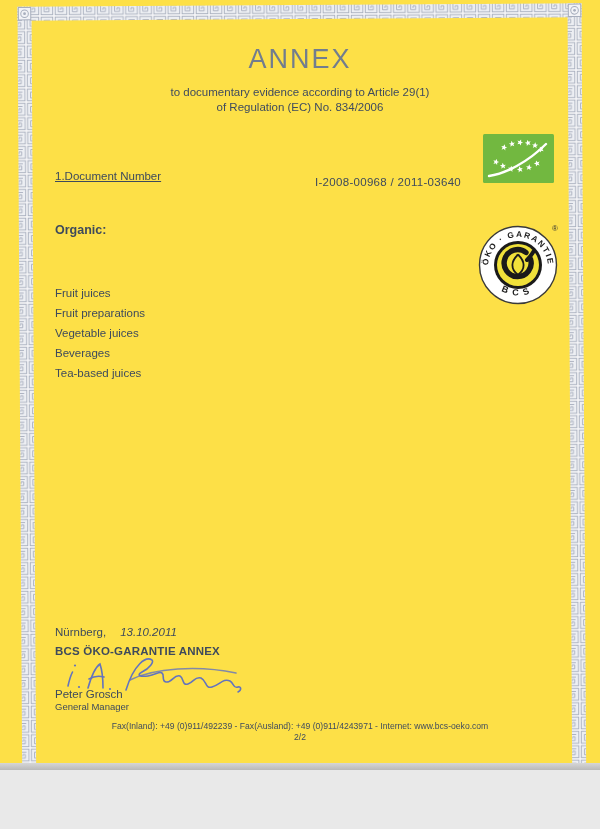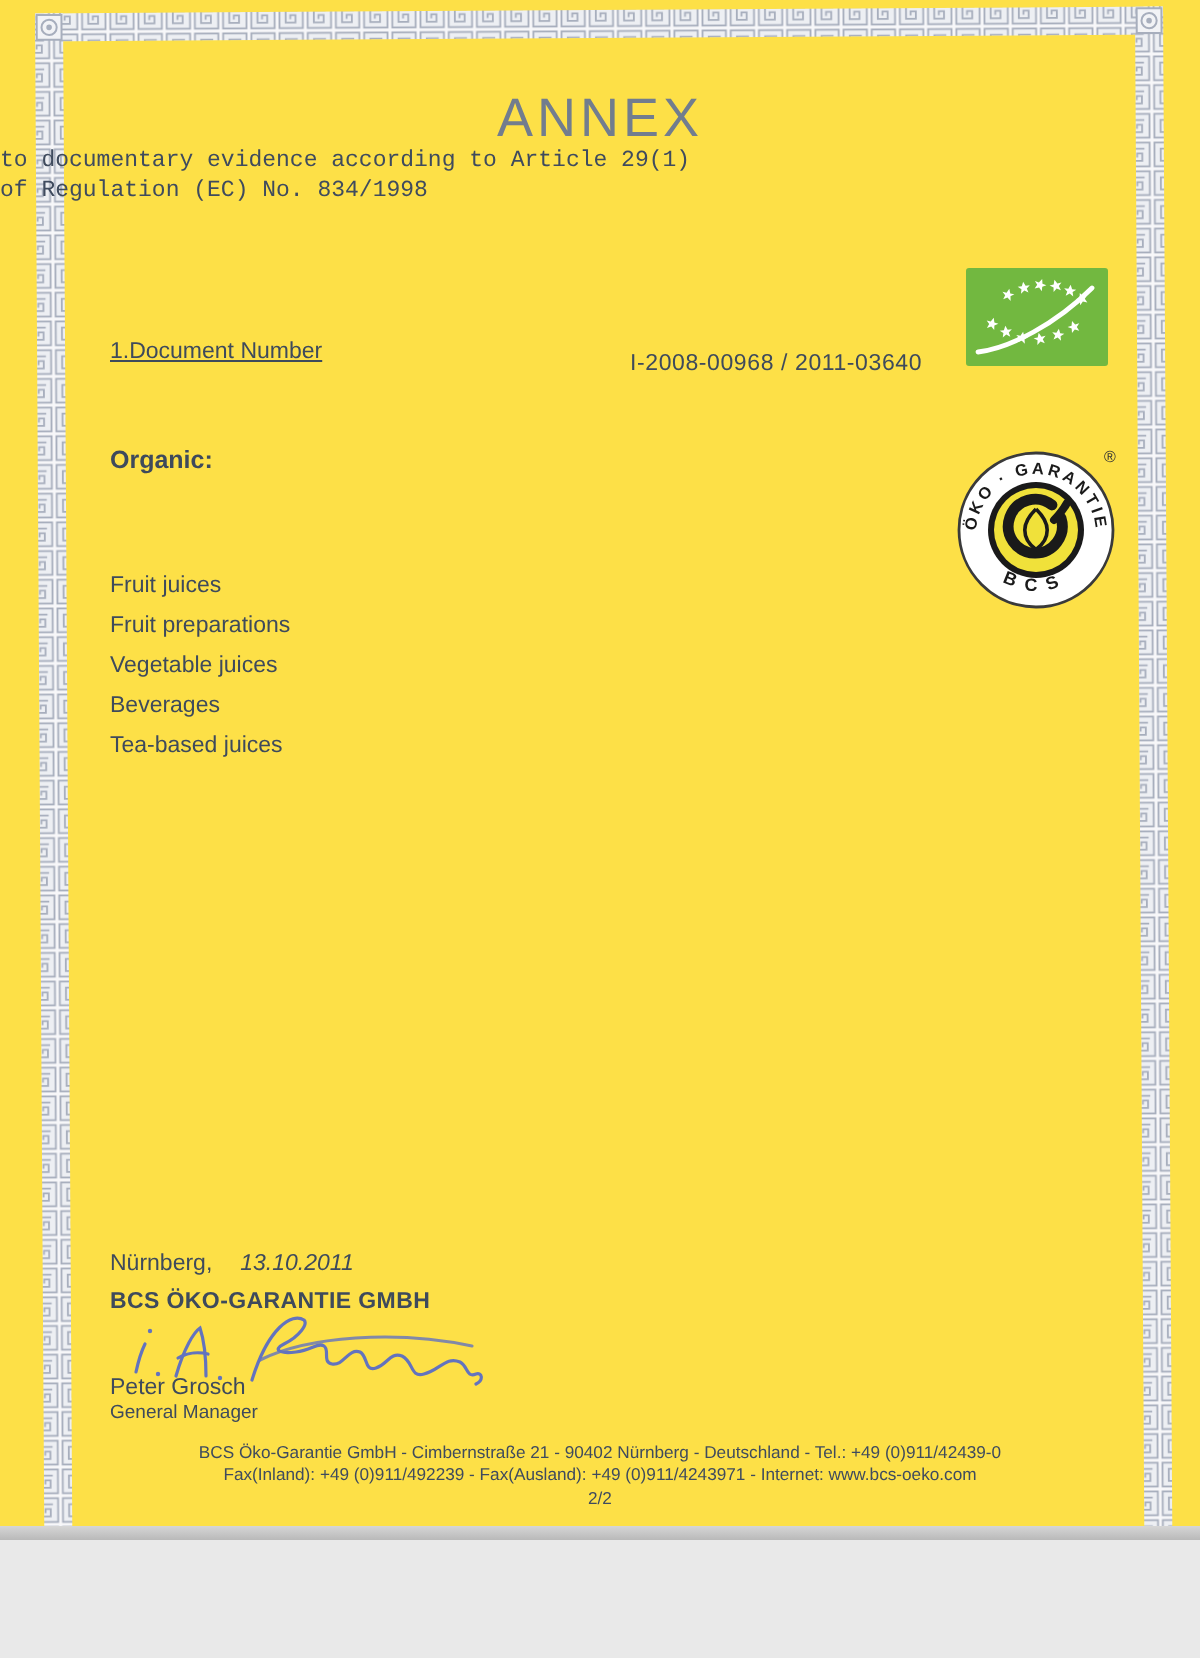--- a/index.html
+++ b/index.html
@@ -7,22 +7,22 @@
     position:relative;width:600px;height:770px;margin:0 auto;
     background:#fde047;overflow:hidden;
     font-family:"Liberation Sans", sans-serif;color:#3e4a5c;
   }
   .border-frame{position:absolute;left:0;top:0;}
   .title{
     position:absolute;top:44px;left:0;right:0;text-align:center;
     font-size:27px;letter-spacing:2px;color:#727d8e;font-weight:400;
   }
   .subtitle{
-    position:absolute;top:74px;left:0;right:0;text-align:left;
-    font-size:11.5px;line-height:14.5px;color:#3f4b5e;font-family:Liberation Mono, monospace;
+    position:absolute;top:85px;left:0;right:0;text-align:center;
+    font-size:11.5px;line-height:14.5px;color:#3f4b5e;
   }
   .doc-label{position:absolute;left:55px;top:170px;font-size:11.5px;text-decoration:underline;}
   .doc-value{position:absolute;left:315px;top:176px;font-size:11.5px;letter-spacing:0.3px;}
   .eu-logo{position:absolute;left:483px;top:134px;}
   .organic{position:absolute;left:55px;top:223px;font-size:12.5px;font-weight:bold;}
   .seal{position:absolute;left:475px;top:221px;}
   .products{position:absolute;left:55px;top:287px;display:flex;flex-direction:column;gap:8px;}
   .product{font-size:11.5px;line-height:12px;}
   .dateline{position:absolute;left:55px;top:626px;font-size:11.5px;}
   .dateline .date{margin-left:14px;font-style:italic;}
@@ -67,21 +67,21 @@
       <use href="#ctile" transform="translate(570,5)"></use>
       <use href="#ctile" transform="translate(20,808)"></use>
       <use href="#ctile" transform="translate(570,808)"></use>
     </g>
   </svg>
 
   <div class="title">ANNEX</div>
 
   <div class="subtitle">
     <div>to documentary evidence according to Article 29(1)</div>
-    <div>of Regulation (EC) No. 834/1998</div>
+    <div>of Regulation (EC) No. 834/2006</div>
   </div>
 
   <div class="doc-label">1.Document Number</div>
   <div class="doc-value">I-2008-00968 / 2011-03640</div>
 
   <svg class="eu-logo" width="71" height="49" viewBox="0 0 71 49">
     <defs>
       <path id="st" d="M0,-3.2 L0.95,-1 L3.05,-1 L1.35,0.4 L1.9,2.6 L0,1.3 L-1.9,2.6 L-1.35,0.4 L-3.05,-1 L-0.95,-1 Z" fill="#ffffff"></path>
     </defs>
     <rect width="71" height="49" rx="1.5" fill="#72b840"></rect>
@@ -127,38 +127,37 @@
     <div class="product">Fruit preparations</div>
     <div class="product">Vegetable juices</div>
     <div class="product">Beverages</div>
     <div class="product">Tea-based juices</div>
   </div>
 
   <div class="dateline">
     <span>Nürnberg,</span><span class="date">13.10.2011</span>
   </div>
 
-  <div class="company">BCS ÖKO-GARANTIE GMBH</div>
+  <div class="company">BCS ÖKO-GARANTIE ANNEX</div>
 
   <svg class="signature" width="230" height="52" viewBox="0 0 230 52">
     <g fill="none" stroke="#5b6ec5" stroke-width="1.6" stroke-linecap="round" opacity="0.95">
       <path d="M 26,36 C 27.5,29 29,25 30.5,22"></path>
       <circle cx="33" cy="15.5" r="1.1" fill="#5b6ec5" stroke="none"></circle>
       <circle cx="37" cy="37" r="1.1" fill="#5b6ec5" stroke="none"></circle>
       <path d="M 46,38 C 50,24 55,16 58,14 C 60,20 61,30 61,38"></path>
       <path d="M 47,29 C 52,26 58,26 62,27"></path>
       <circle cx="68" cy="39" r="1.1" fill="#5b6ec5" stroke="none"></circle>
       <path d="M 84,40 C 92,14 104,6 110,10 C 112,12 108,18 100,22 C 94,25 98,27 106,26 C 114,25 117,21 120,23 C 123,25 119,31 124,32 C 130,33 132,24 138,26 C 142,28 140,36 146,34 C 152,32 153,26 159,28 C 165,31 163,39 170,37 C 178,35 181,28 188,31 C 192,33 191,39 196,37 C 199,36 200,40 196,42"></path>
       <path d="M 88,30 C 112,18 156,15 194,23" opacity="0.8"></path>
     </g>
   </svg>
 
   <div class="signatory">Peter Grosch</div>
   <div class="role">General Manager</div>
 
   <div class="footer">
-    <div>BCS Öko-Garantie GmbH - Cimbernstraße 21 - 90402 Nürnberg - Deutschland - Tel.: +49 (0)911/42439-0</div>
     <div>Fax(Inland): +49 (0)911/492239 - Fax(Ausland): +49 (0)911/4243971 - Internet: www.bcs-oeko.com</div>
     <div class="page-number">2/2</div>
   </div>
 
   <div class="scan-edge"></div>
 </div>
 
 </body></html>

